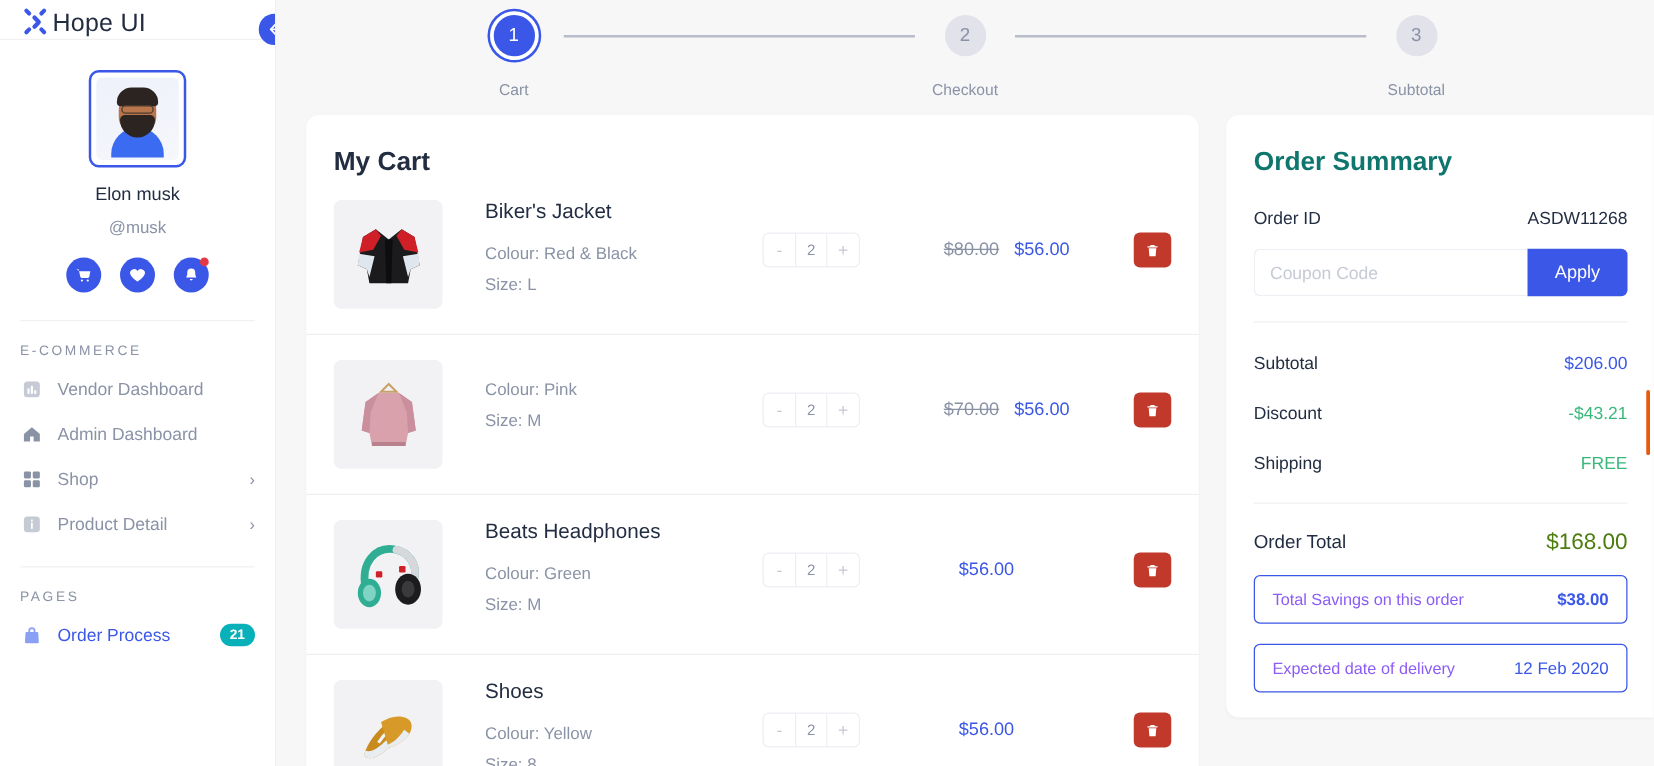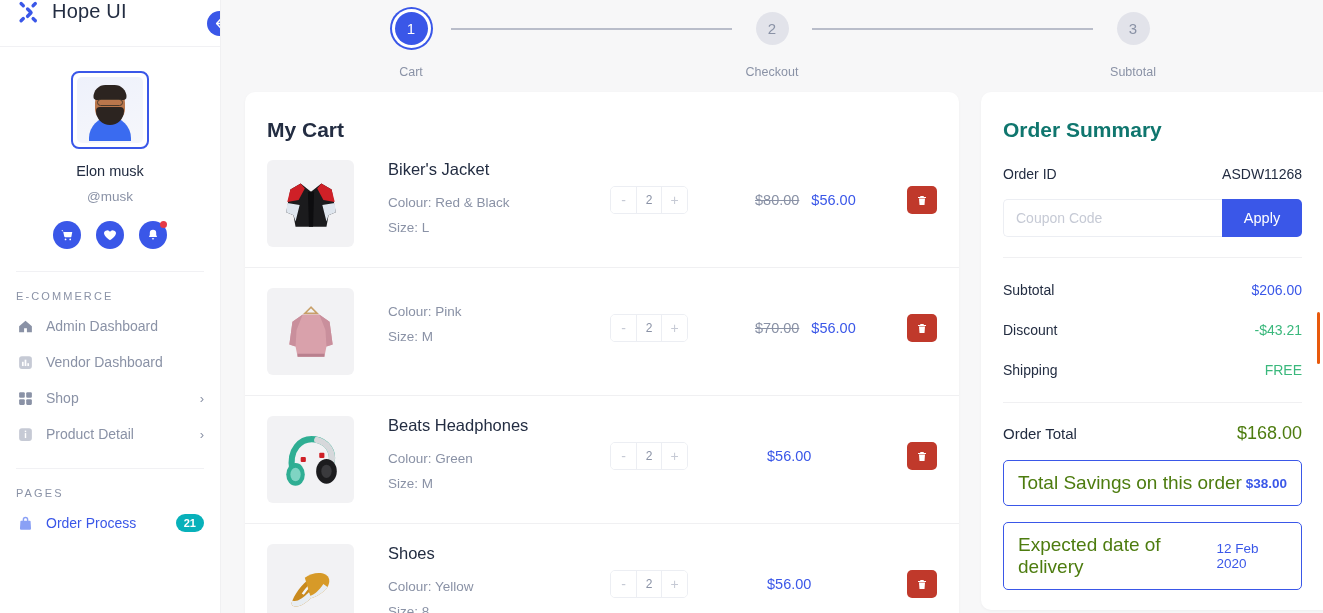--- a/index.html
+++ b/index.html
@@ -12,22 +12,22 @@
   }
   .app { display: flex; width: 1323px; height: 613px; position: relative; }
 
   
   .sidebar {
     width: 221px; height: 613px; background: #ffffff;
     border-right: 1px solid #f0f0f2;
     flex: 0 0 221px; position: relative; overflow: hidden;
   }
   .brand {
-    height: 47px; display: flex; align-items: flex-start;
-    padding: 0 16px; gap: 10px;
+    height: 32px; display: flex; align-items: flex-end;
+    padding: 0 16px; 
     border-bottom: 1px solid #f1f1f4;
   }
   .brand-logo { width: 26px; height: 26px; flex: 0 0 26px; }
   .brand-name { font-size: 20px; font-weight: 400; color: #232d42; letter-spacing: .2px; }
   .collapse-btn {
     position: absolute; right: -12px; top: 11px;
     width: 25px; height: 25px; border-radius: 50%;
     background: #3a57e8; color: #fff;
     display: flex; align-items: center; justify-content: center;
     font-size: 13px; line-height: 1; z-index: 20;
@@ -180,21 +180,21 @@
   .apply-btn {
     flex: 0 0 80px; background: #3a57e8; color: #fff;
     border: none; border-radius: 0 5px 5px 0; font-size: 14.5px;
     font-family: "Liberation Sans", sans-serif;
   }
   .hr { border-top: 1px solid #f0f0f2; margin-top: 20px; }
   .note-box {
     margin-top: 16px; border: 1px solid #3a57e8; border-radius: 5px;
     padding: 11px 14px; display: flex; justify-content: space-between; align-items: center;
   }
-  .note-label { font-size: 19px; color: #4d7c0f; }
+  .note-label { font-size: 13px; color: #8b5cf6; }
   .note-val { font-size: 13.5px; color: #3a57e8; font-weight: 700; }
   .note-val.normal { font-weight: 400; }
 
   .scroll-ind {
     position: absolute; right: 3px; top: 312px; width: 3px; height: 52px;
     background: #e8590c; border-radius: 2px;
   }
 </style>
 </head>
 <body>
@@ -261,37 +261,37 @@
         </div>
       </div>
     </div>
 
     <div class="nav-sep"></div>
 
     <div class="nav-title">E-COMMERCE</div>
 
     <div class="nav-item">
       <span class="nav-ico">
-        <svg viewBox="0 0 24 24" fill="#8a92a6">
-            <path d="M12 4 3 11.5V20h7v-5.5h4V20h7v-8.5z"></path>
-          </svg>
-      </span>
-      <span class="nav-label">Admin Dashboard</span>
-    </div>
-
-    <div class="nav-item">
-      <span class="nav-ico">
         <svg viewBox="0 0 24 24">
             <rect x="3" y="3" width="18" height="18" rx="4" fill="#c6cad5"></rect>
             <rect x="7" y="11" width="2.4" height="6" fill="#fff"></rect>
             <rect x="10.8" y="8" width="2.4" height="9" fill="#fff"></rect>
             <rect x="14.6" y="13" width="2.4" height="4" fill="#fff"></rect>
           </svg>
       </span>
       <span class="nav-label">Vendor Dashboard</span>
+    </div>
+
+    <div class="nav-item">
+      <span class="nav-ico">
+        <svg viewBox="0 0 24 24" fill="#8a92a6">
+            <path d="M12 4 3 11.5V20h7v-5.5h4V20h7v-8.5z"></path>
+          </svg>
+      </span>
+      <span class="nav-label">Admin Dashboard</span>
     </div>
 
     <div class="nav-item">
       <span class="nav-ico">
         <svg viewBox="0 0 24 24" fill="#8a92a6">
             <rect x="3" y="3" width="8" height="8" rx="1.6"></rect>
             <rect x="13" y="3" width="8" height="8" rx="1.6"></rect>
             <rect x="3" y="13" width="8" height="8" rx="1.6"></rect>
             <rect x="13" y="13" width="8" height="8" rx="1.6"></rect>
           </svg>

